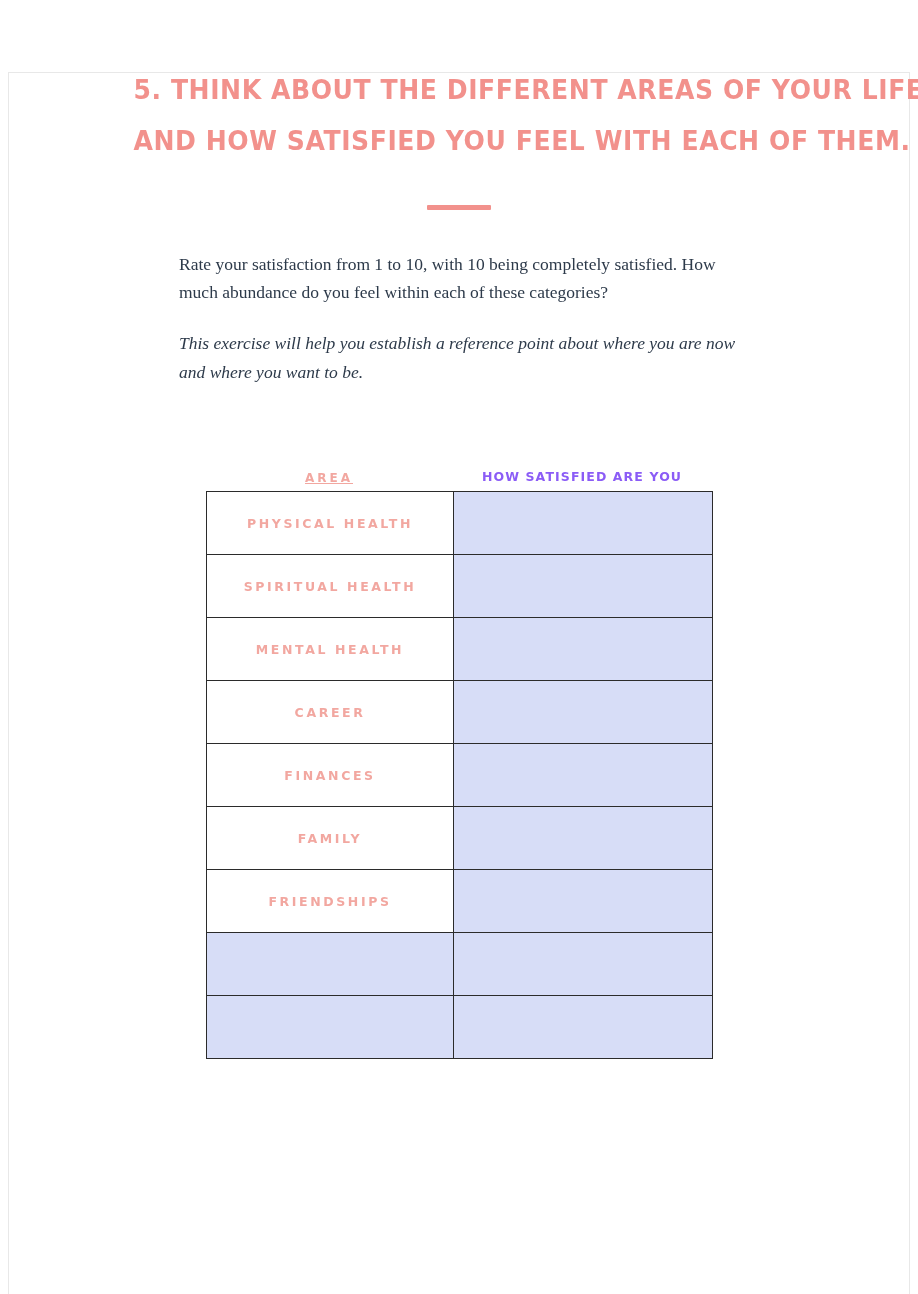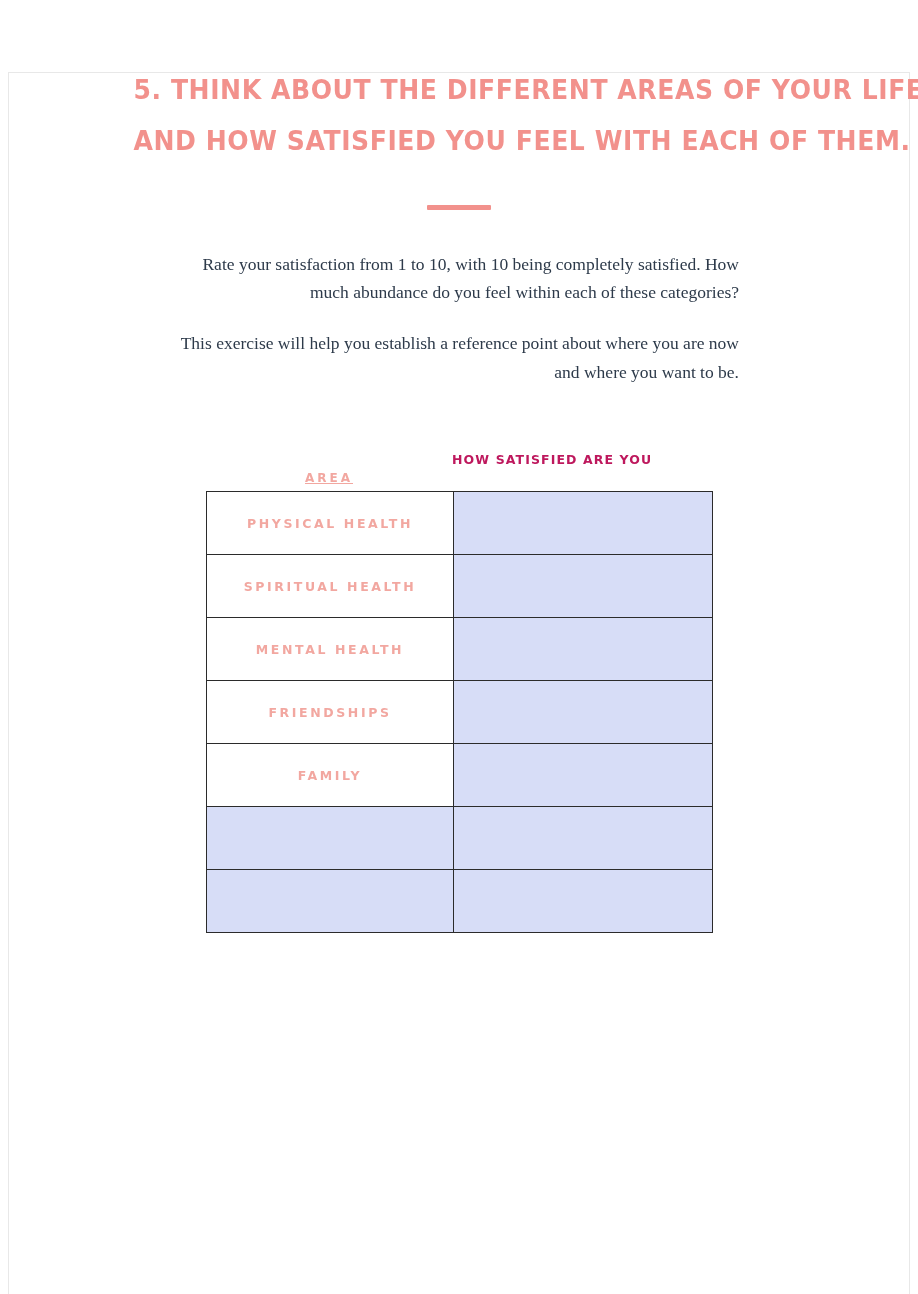--- a/index.html
+++ b/index.html
@@ -58,31 +58,32 @@
     height: 5px;
     background: #f2918c;
     margin: 38px auto 0;
     border-radius: 1px;
   }
 
   
   .intro {
     margin: 40px auto 4px;
     width: 560px;
-    text-align: right;
+    text-align: left;
     color: #2d3a4a;
     font-family: "Liberation Serif", serif;
     font-size: 17.5px;
     line-height: 1.65;
   }
   .intro p {
     margin: 0;
   }
   .intro p + p {
     margin-top: 22px;
+    font-style: italic;
   }
 
   
   .table-wrap {
     margin: 48px auto 0;
     width: 506px;
     position: relative;
   }
   .col-heads {
     display: flex;
@@ -96,28 +97,29 @@
     font-family: "DejaVu Sans", sans-serif;
     font-weight: bold;
     font-size: 12px;
     letter-spacing: 3px;
     text-transform: uppercase;
     padding-bottom: 6px;
     text-decoration: underline;
   }
   .col-head-sat {
     width: 260px;
-    color: #be185d;
+    text-align: center;
+    color: #8b5cf6;
     font-family: "DejaVu Sans", sans-serif;
     font-weight: bold;
     font-size: 12.5px;
     letter-spacing: 1.1px;
     line-height: 1.75;
     text-transform: uppercase;
-    padding-bottom: 20px;
+    padding-bottom: 3px;
   }
   .col-head-sat span {
     display: block;
     white-space: nowrap;
   }
 
   
   table.matrix {
     border-collapse: collapse;
     width: 506px;
@@ -184,25 +186,33 @@
           </tr>
           <tr>
             <td class="area-cell">Spiritual Health</td>
             <td class="score-cell"></td>
           </tr>
           <tr>
             <td class="area-cell">Mental Health</td>
             <td class="score-cell"></td>
           </tr>
           <tr>
+            <td class="area-cell">Career</td>
+            <td class="score-cell"></td>
+          </tr>
+          <tr>
+            <td class="area-cell">Finances</td>
+            <td class="score-cell"></td>
+          </tr>
+          <tr>
+            <td class="area-cell">Family</td>
+            <td class="score-cell"></td>
+          </tr>
+          <tr>
             <td class="area-cell">Friendships</td>
-            <td class="score-cell"></td>
-          </tr>
-          <tr>
-            <td class="area-cell">Family</td>
             <td class="score-cell"></td>
           </tr>
           <tr>
             <td class="area-cell blank"></td>
             <td class="score-cell"></td>
           </tr>
           <tr>
             <td class="area-cell blank"></td>
             <td class="score-cell"></td>
           </tr>

